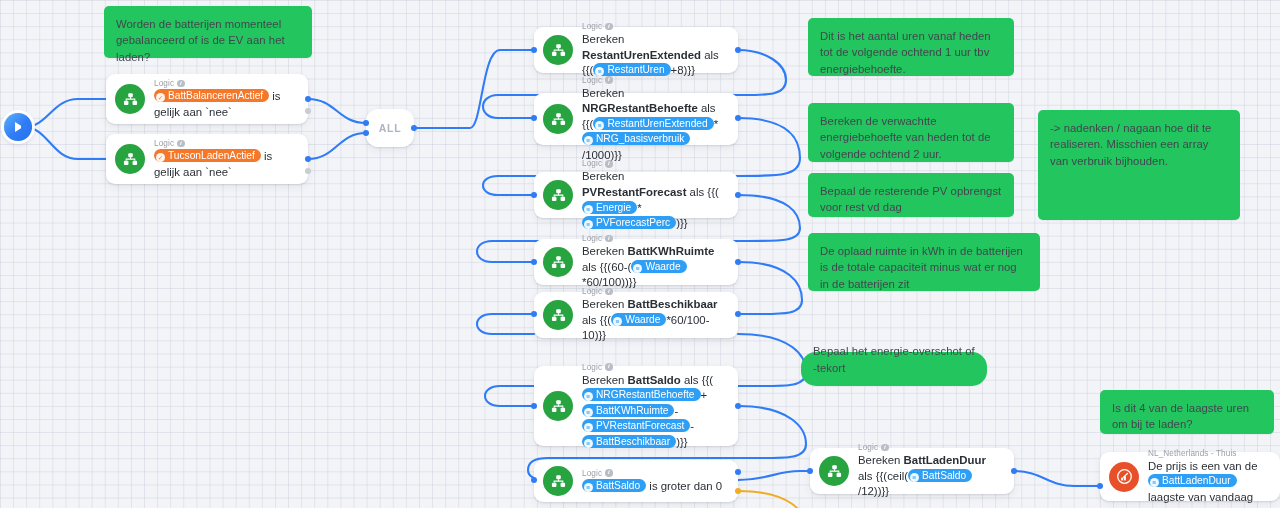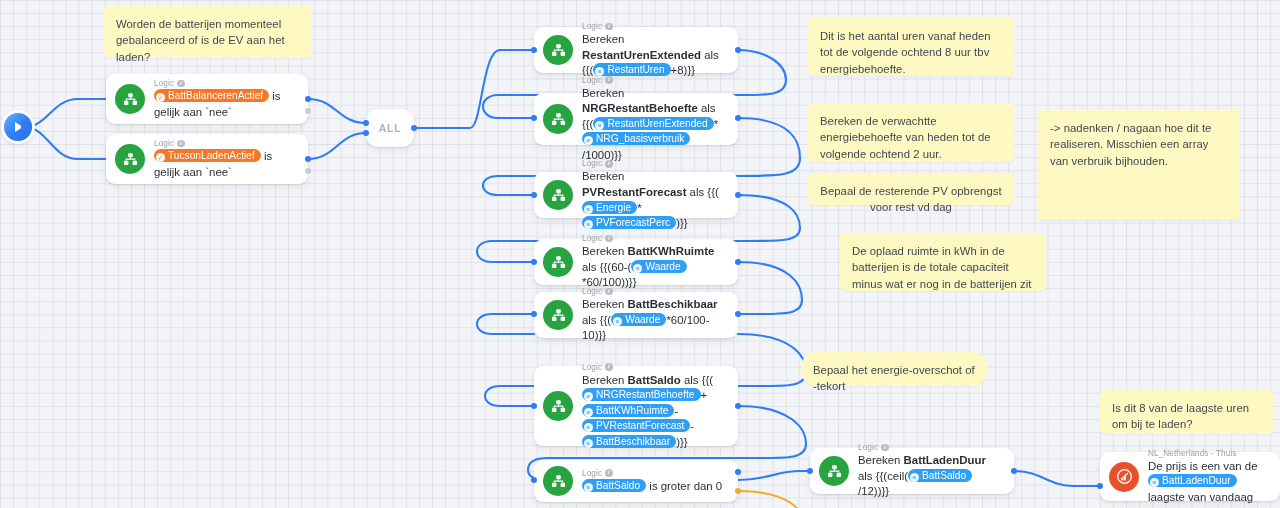--- a/index.html
+++ b/index.html
@@ -13,21 +13,21 @@
       linear-gradient(to bottom, rgba(197,200,215,.40) 1px, transparent 1px);
     background-size:13.1px 13.1px;
     position:relative;
   }
   #canvas{position:absolute;inset:0;}
   svg.wires{position:absolute;left:0;top:0;width:1280px;height:508px;pointer-events:none;}
 
   
   .note{
     position:absolute;
-    background:#fef9c3;
+    background:#22c55e;
     border-radius:5px;
     color:#41474e;
     font-size:11.3px;
     line-height:16.4px;
     padding:10px 12px;
     box-sizing:border-box;
     letter-spacing:.05px;
     box-shadow:0 1px 1px rgba(30,40,60,.05);
   }
   .note p{margin:0;}
@@ -171,45 +171,45 @@
     <span class="tri"></span>
   </div>
   <span class="port" style="left:21px;top:124px;"></span>
 
   <div class="note" style="left:104px;top:6px;width:208px;height:52px;">
     <p>Worden de batterijen momenteel gebalanceerd of is de EV aan het laden?</p>
   </div>
 
 
   <div class="note" style="left:808px;top:18px;width:206px;height:58px;">
-    <p>Dit is het aantal uren vanaf heden tot de volgende ochtend 8 uur tbv energiebehoefte.</p>
+    <p>Dit is het aantal uren vanaf heden tot de volgende ochtend 1 uur tbv energiebehoefte.</p>
   </div>
 
   <div class="note" style="left:808px;top:103px;width:206px;height:59px;">
     <p>Bereken de verwachtte energiebehoefte van heden tot de volgende ochtend 2 uur.</p>
   </div>
 
-  <div class="note" style="left:808px;top:173px;width:206px;height:32px;text-align:center;">
+  <div class="note" style="left:808px;top:173px;width:206px;height:44px;">
     <p>Bepaal de resterende PV opbrengst voor rest vd dag</p>
   </div>
 
-  <div class="note" style="left:840px;top:233px;width:206px;height:58px;">
+  <div class="note" style="left:808px;top:233px;width:232px;height:58px;">
     <p>De oplaad ruimte in kWh in de batterijen is de totale capaciteit minus wat er nog in de batterijen zit</p>
   </div>
 
-  <div class="note" style="left:801px;top:352px;width:186px;height:34px;display:flex;align-items:flex-start;border-radius:15px;">
+  <div class="note" style="left:801px;top:352px;width:186px;height:34px;display:flex;align-items:flex-end;border-radius:15px;">
     <p>Bepaal het energie-overschot of -tekort</p>
   </div>
 
   <div class="note" style="left:1038px;top:110px;width:202px;height:110px;">
     <p>-&gt; nadenken / nagaan hoe dit te realiseren. Misschien een array van verbruik bijhouden.</p>
   </div>
 
   <div class="note" style="left:1100px;top:390px;width:174px;height:44px;">
-    <p>Is dit 8 van de laagste uren om bij te laden?</p>
+    <p>Is dit 4 van de laagste uren om bij te laden?</p>
   </div>
 
   <div class="junction" style="left:366px;top:109px;">
     <span>ALL</span>
   </div>
   <span class="port" style="left:363px;top:120px;"></span>
   <span class="port" style="left:363px;top:130px;"></span>
   <span class="port" style="left:411px;top:125px;"></span>
 
   <div class="node" style="left:106px;top:74px;width:202px;height:50px;">

